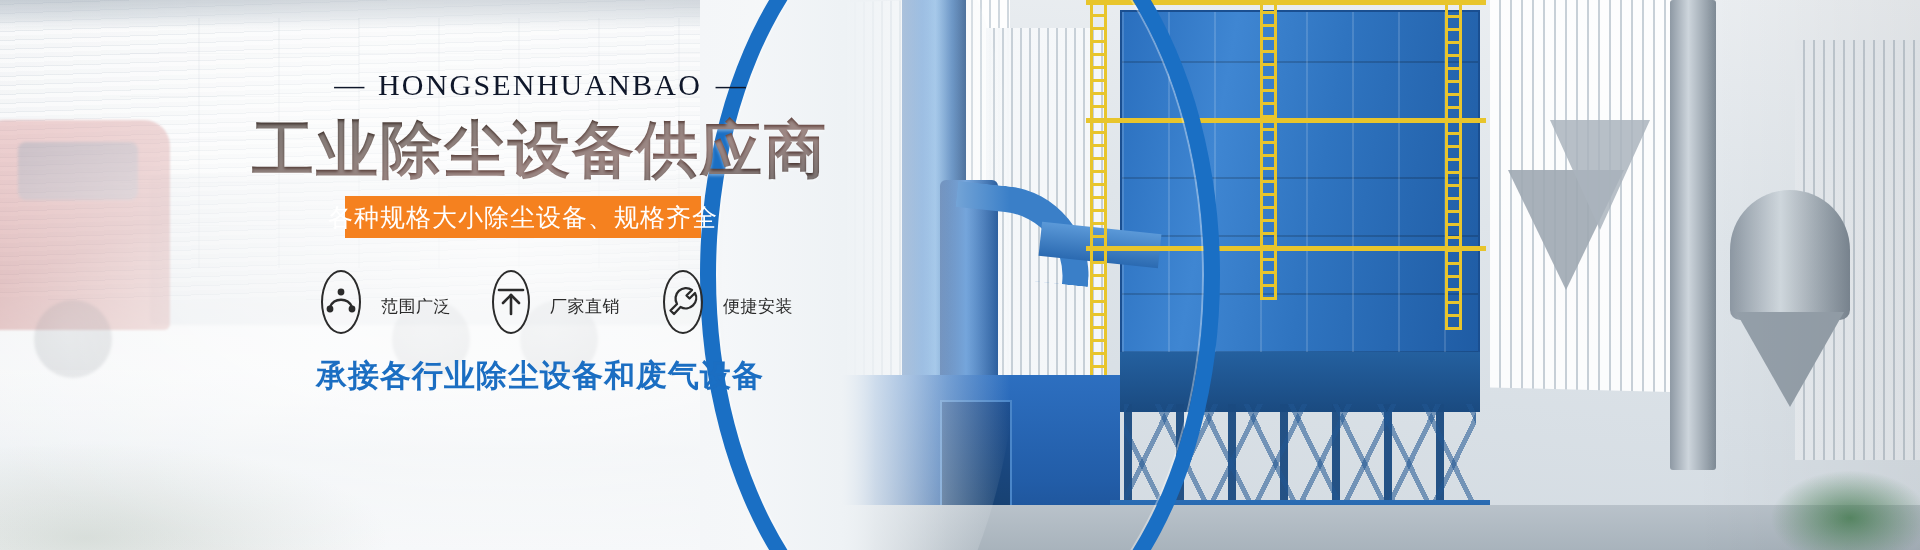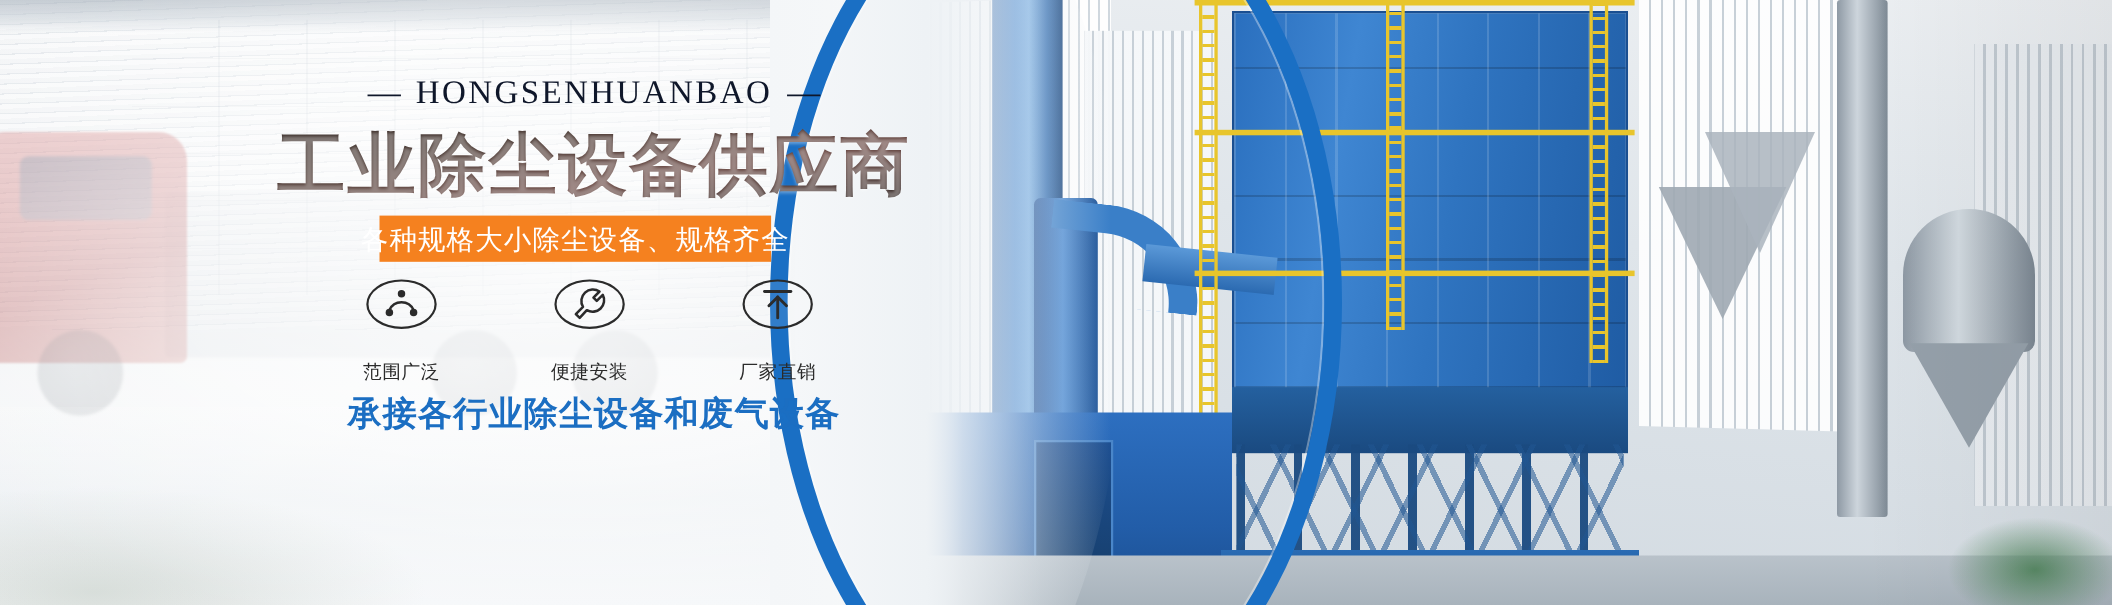--- a/index.html
+++ b/index.html
@@ -279,21 +279,21 @@
     position:absolute; left:321px; top:196px;
     width:356px; height:42px;
     background:#f5811f;
     display:flex; align-items:center; justify-content:center;margin-left:24px;
   }
   .ribbon-text {
     color:#ffffff; font-size:25px; letter-spacing:1px; font-weight:normal; white-space:nowrap;
   }
 
   .features { position:absolute; left:321px; top:254px; width:430px; height:96px; display:flex; justify-content:space-between; }
-  .feature { width:88px; display:flex; flex-direction:column; align-items:center;gap:20px; }
+  .feature { width:88px; display:flex; align-items:center;gap:20px; }
   .f-circle {
     width:64px; height:64px; border-radius:50%;
     border:2px solid #2b2b2b;
     display:flex; align-items:center; justify-content:center;
     background:rgba(255,255,255,0.10);
   }
   .f-label { margin-top:8px; font-size:17px; color:#2b2b2b; letter-spacing:.5px; white-space:nowrap; }
 
   .tagline {
     position:absolute; left:0; top:355px; width:1080px; text-align:center;
@@ -384,39 +384,39 @@
             <circle cx="7" cy="25" r="3.4" fill="#2b2b2b"></circle>
             <circle cx="29" cy="25" r="3.4" fill="#2b2b2b"></circle>
           </svg>
         </div>
         <div class="f-label">范围广泛</div>
       </div>
 
 
       <div class="feature">
         <div class="f-circle">
+          <svg width="34" height="34" viewBox="0 0 34 34">
+            <line x1="5" y1="5" x2="29" y2="5" stroke="#2b2b2b" stroke-width="2.6" stroke-linecap="round"></line>
+            <line x1="17" y1="10" x2="17" y2="29" stroke="#2b2b2b" stroke-width="2.6" stroke-linecap="round"></line>
+            <polyline points="9,18 17,10 25,18" fill="none" stroke="#2b2b2b" stroke-width="2.6" stroke-linecap="round" stroke-linejoin="round"></polyline>
+          </svg>
+        </div>
+        <div class="f-label">厂家直销</div>
+      </div>
+
+      <div class="feature">
+        <div class="f-circle">
           <svg width="36" height="36" viewBox="0 0 36 36">
             <path d="M27 6 L21.5 11.5 L24.5 14.5 L30 9
                      a10.5 10.5 0 0 1 -14.5 14
                      L9 30 l-3.5 -3.5 6.5 -6.5
                      a10.5 10.5 0 0 1 15 -14 z" fill="none" stroke="#2b2b2b" stroke-width="2.3" stroke-linejoin="round" stroke-linecap="round"></path>
           </svg>
         </div>
         <div class="f-label">便捷安装</div>
       </div>
 
-      <div class="feature">
-        <div class="f-circle">
-          <svg width="34" height="34" viewBox="0 0 34 34">
-            <line x1="5" y1="5" x2="29" y2="5" stroke="#2b2b2b" stroke-width="2.6" stroke-linecap="round"></line>
-            <line x1="17" y1="10" x2="17" y2="29" stroke="#2b2b2b" stroke-width="2.6" stroke-linecap="round"></line>
-            <polyline points="9,18 17,10 25,18" fill="none" stroke="#2b2b2b" stroke-width="2.6" stroke-linecap="round" stroke-linejoin="round"></polyline>
-          </svg>
-        </div>
-        <div class="f-label">厂家直销</div>
-      </div>
-
     </div>
 
     <div class="tagline">承接各行业除尘设备和废气设备</div>
 
   </div>
 </div>
 
 </body></html>

